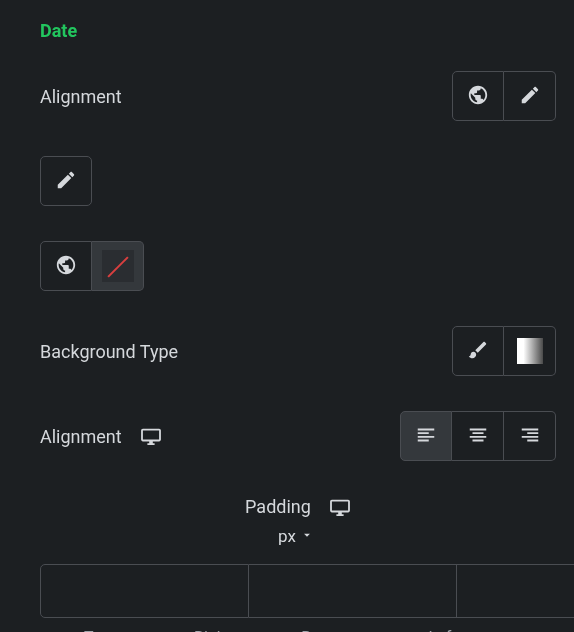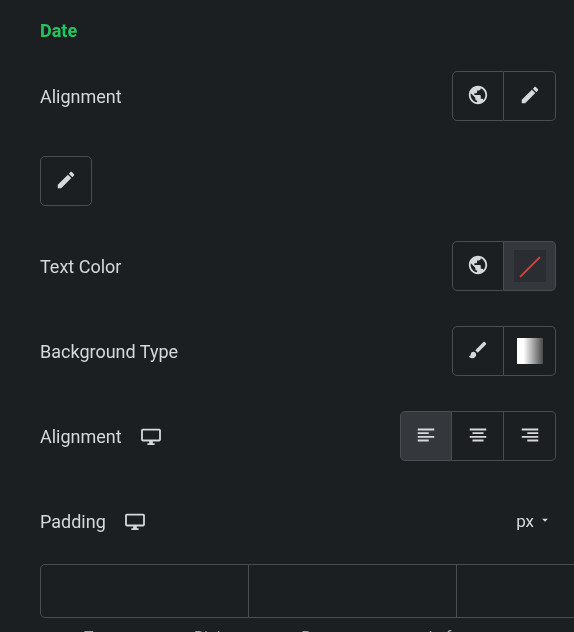--- a/index.html
+++ b/index.html
@@ -113,20 +113,21 @@
     }
     .padding-labels .link-spacer {
       width: 56px;
       flex: none;
     }
     .responsive-icon {
       display: inline-flex;
     }
     .row-tight {
       margin-bottom: 18px;
+      flex-direction: column;
     }
     .gradient-swatch {
       width: 26px;
       height: 26px;
       background: linear-gradient(90deg, #fff 0%, #fff 25%, #4a4a4a 100%);
     }
     .none-swatch {
       position: relative;
       width: 32px;
       height: 32px;
@@ -172,21 +173,20 @@
   <button class="icon-btn">
     <span>
       <svg width="22" height="22" viewBox="0 0 24 24">
           <path d="M3 17.25V21h3.75L17.81 9.94l-3.75-3.75L3 17.25zM20.71 7.04c.39-.39.39-1.02 0-1.41l-2.34-2.34c-.39-.39-1.02-.39-1.41 0l-1.83 1.83 3.75 3.75 1.83-1.83z"></path>
         </svg>
     </span>
   </button>
 </div>
 
 <div class="row">
-  <div class="row-label">Text Color</div>
   <div class="btn-group">
     <button class="icon-btn">
       <span>
         <svg width="22" height="22" viewBox="0 0 24 24">
             <path d="M12 2C6.48 2 2 6.48 2 12s4.48 10 10 10 10-4.48 10-10S17.52 2 12 2zm-1 17.93c-3.95-.49-7-3.85-7-7.93 0-.62.08-1.21.21-1.79L9 15v1c0 1.1.9 2 2 2v1.93zm6.9-2.54c-.26-.81-1-1.39-1.9-1.39h-1v-3c0-.55-.45-1-1-1H8v-2h2c.55 0 1-.45 1-1V7h2c1.1 0 2-.9 2-2v-.41c2.93 1.19 5 4.06 5 7.41 0 2.08-.8 3.97-2.1 5.39z"></path>
           </svg>
       </span>
     </button>
     <button class="icon-btn active">
       <span class="none-swatch"></span>

